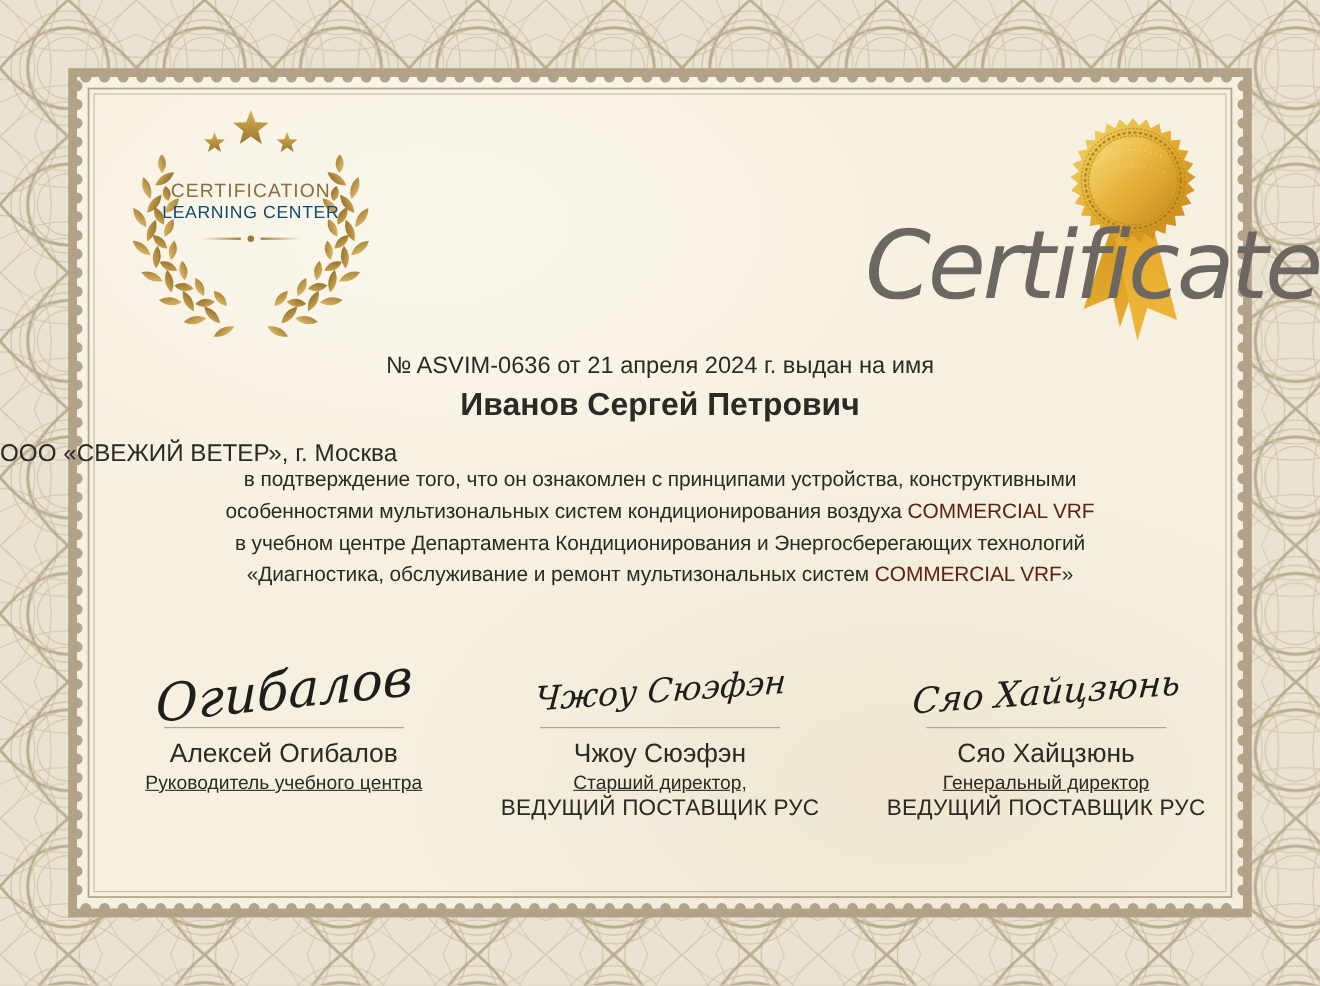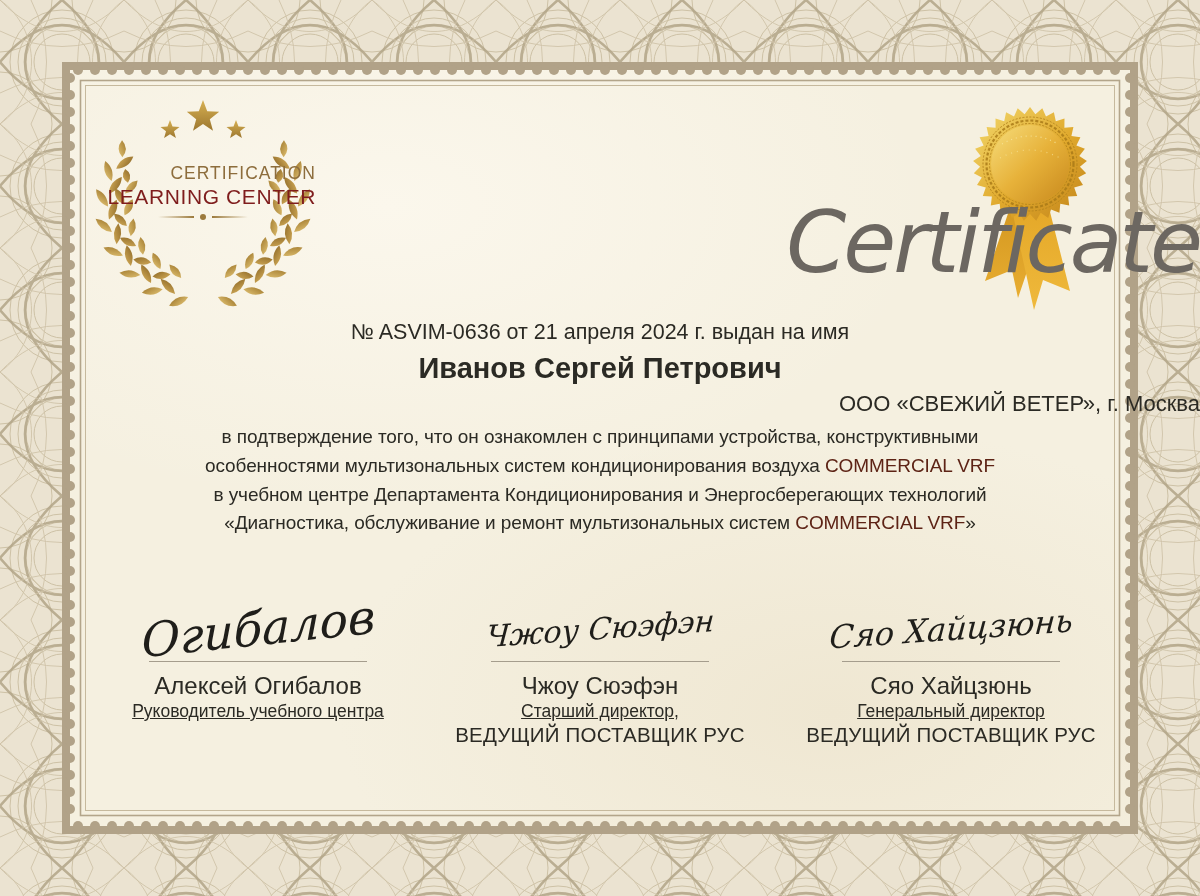--- a/index.html
+++ b/index.html
@@ -14,43 +14,43 @@
   .panel{
     left:70px;top:70px;width:1060px;height:756px;
     background:
       radial-gradient(ellipse 900px 500px at 30% 18%, #fbf7ec 0%, rgba(251,247,236,0) 60%),
       radial-gradient(ellipse 900px 520px at 72% 85%, #efe7d2 0%, rgba(239,231,210,0) 55%),
       #f5f0e0;
   }
   .frame-svg{left:0;top:0;}
 
   
-  .logo{position:absolute;left:90px;top:94px;width:226px;height:215px;text-align:right;}
+  .logo{position:absolute;left:115px;top:94px;width:226px;height:215px;text-align:center;}
   .logo svg{position:absolute;left:0;top:0;}
   .logo-line1{position:absolute;top:69px;width:100%;font-size:17.5px;font-weight:500;
     letter-spacing:1px;color:#8d6d3c;}
-  .logo-line2{position:absolute;top:91px;width:100%;font-size:21px;font-weight:500;
-    letter-spacing:.6px;color:#7f1d1d;}
+  .logo-line2{position:absolute;top:91px;width:100%;font-size:16px;font-weight:500;
+    letter-spacing:.6px;color:#0c4a6e;}
   .logo-divider{position:absolute;top:120px;width:100%;display:flex;align-items:center;
     justify-content:center;gap:6px;}
   .dline{display:inline-block;height:2px;width:36px;}
   .dline.l{background:linear-gradient(to left,#9c7a3c,rgba(156,122,60,0));}
   .dline.r{background:linear-gradient(to right,#9c7a3c,rgba(156,122,60,0));}
   .ddot{display:inline-block;width:6px;height:6px;border-radius:50%;background:#9c7a3c;}
 
   
   .rosette{position:absolute;left:968px;top:100px;}
 
   
   .title{position:absolute;top:192px;left:0;width:100%;text-align:right;
     font-family:"DejaVu Sans",sans-serif;font-style:italic;font-size:86px;line-height:1.18;
     color:var(--title,#6c6761);letter-spacing:-3px;}
   .issue{position:absolute;top:320px;left:0;width:100%;text-align:center;font-size:21.5px;}
   .rname{position:absolute;top:352px;left:0;width:100%;text-align:center;font-size:29px;font-weight:600;}
-  .rorg{position:absolute;top:391px;left:0;width:100%;text-align:right;font-size:22px;}
+  .rorg{position:absolute;top:399px;left:0;width:100%;text-align:left;font-size:22px;}
   .bodytext{position:absolute;top:423px;left:95px;width:1010px;text-align:center;
     font-size:19px;line-height:28.8px;letter-spacing:-.1px;}
   .hl{color:var(--accent,#5d2315);}
 
   
   .sigs{position:absolute;top:582px;left:0;width:100%;height:180px;}
   .sig-col{position:absolute;top:0;width:340px;text-align:center;}
   .sig-col.c1{left:88px;}
   .sig-col.c2{left:430px;}
   .sig-col.c3{left:781px;}

